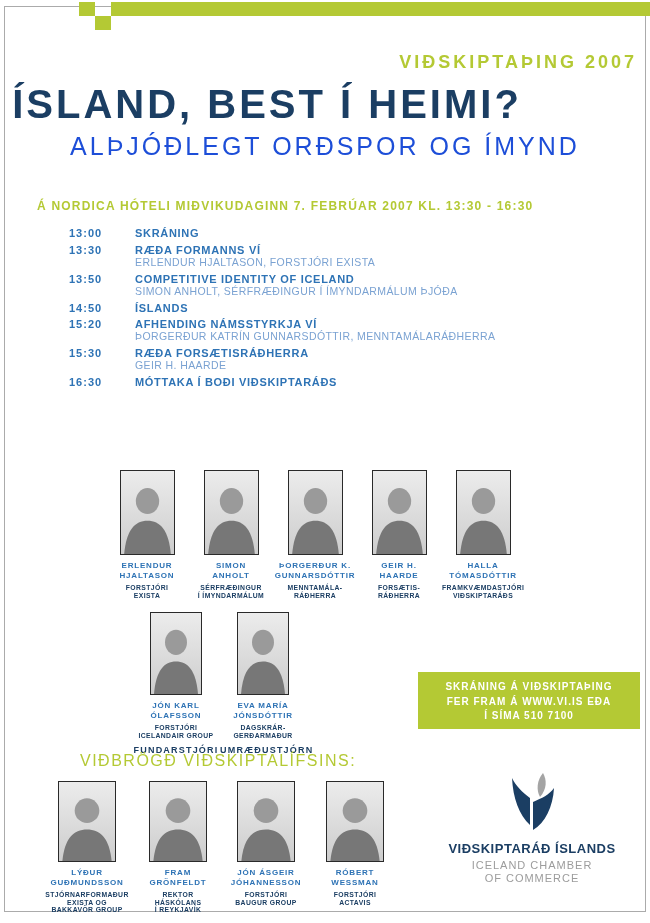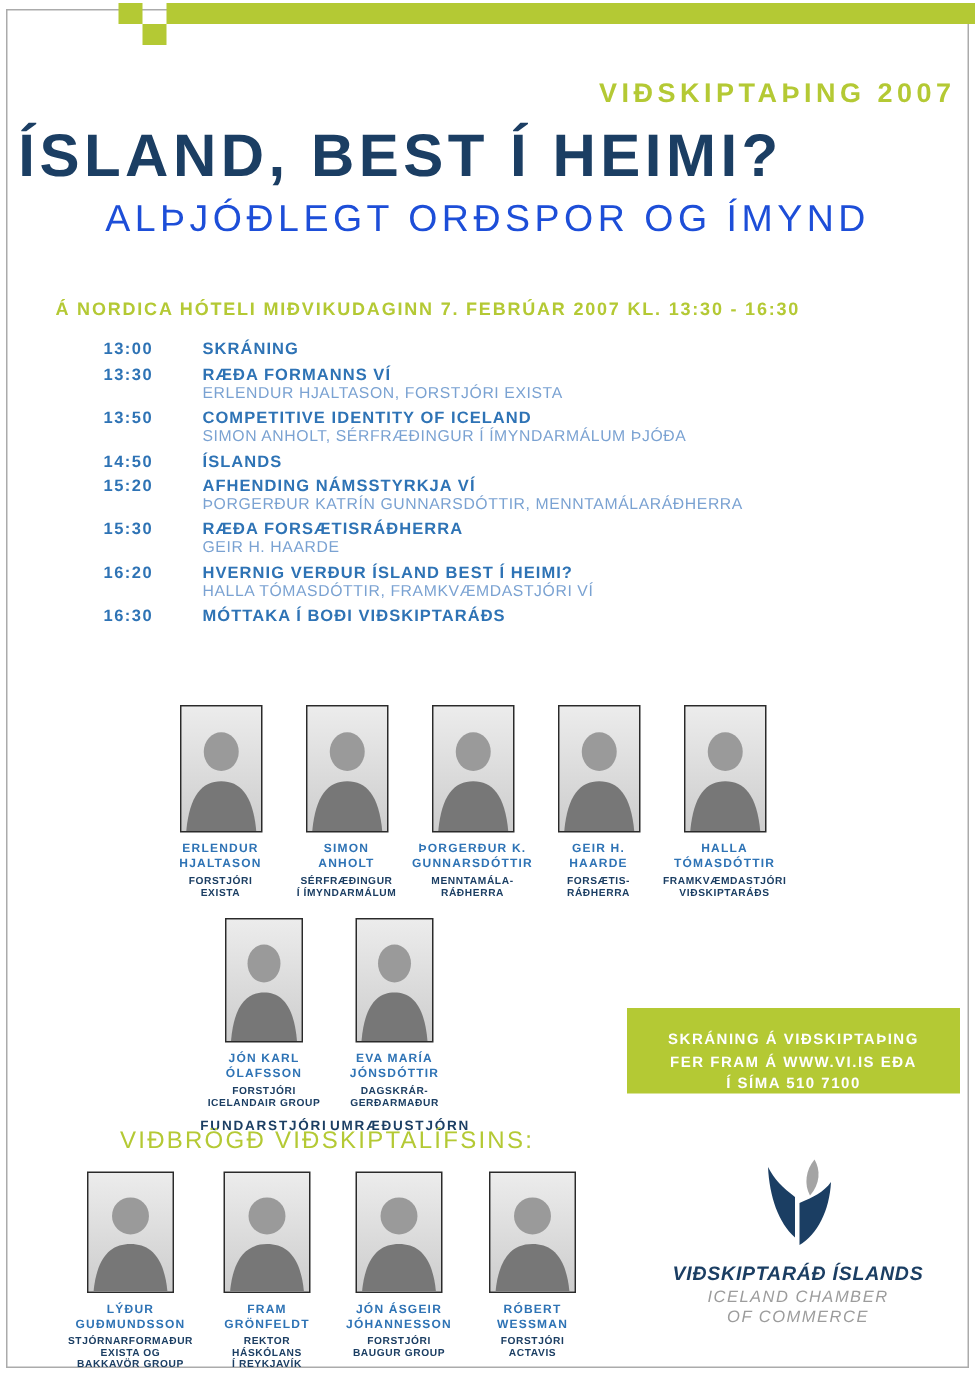--- a/index.html
+++ b/index.html
@@ -64,31 +64,31 @@
   .role { margin-top:3px; font-size:6.8px; font-weight:bold; letter-spacing:0.4px;
           color:var(--navy); line-height:7.5px; white-space:pre-line; }
   .tag  { margin-top:6px; font-size:9px; font-weight:bold; letter-spacing:1.2px;
           color:var(--navy); white-space:nowrap; }
 
   
   .regbox {
     position:absolute; left:418px; top:672px; width:222px; height:57px;
     background:var(--lime); color:#ffffff; text-align:center;
     font-size:10px; font-weight:bold; letter-spacing:1px; line-height:14.5px;
-    padding-top:15px; box-sizing:border-box; white-space:pre-line;
+    padding-top:8px; box-sizing:border-box; white-space:pre-line;
   }
 
   .panel-heading {
     position:absolute; left:80px; top:752px;
     font-size:16px; font-weight:normal; letter-spacing:1.5px; color:var(--lime);
     white-space:nowrap;
   }
 
   
-  .logo { position:absolute; left:437px; top:772px; width:190px; text-align:center;font-style:italic; }
+  .logo { position:absolute; left:437px; top:772px; width:190px; text-align:center; }
   .logo-mark { display:block; margin:0 auto; }
   .logo-name { margin-top:5px; font-size:13px; font-weight:bold; letter-spacing:0.5px;
                color:var(--navy); white-space:nowrap; }
   .logo-sub  { margin-top:3px; font-size:11px; letter-spacing:1px; color:#9c9c9c;
                line-height:13px; white-space:pre-line; }
 </style>
 </head>
 <body>
 
 <div class="poster" style="--lime:#b4c934; --navy:#1b3e63; --blue:#2e73b5; --lightblue:#7aa2d2;">
@@ -138,27 +138,20 @@
       <div>
           <div class="stitle">AFHENDING NÁMSSTYRKJA VÍ</div>
           <div class="ssub">ÞORGERÐUR KATRÍN GUNNARSDÓTTIR, MENNTAMÁLARÁÐHERRA</div>
         </div>
     </div>
     <div class="srow">
       <div class="stime">15:30</div>
       <div>
           <div class="stitle">RÆÐA FORSÆTISRÁÐHERRA</div>
           <div class="ssub">GEIR H. HAARDE</div>
-        </div>
-    </div>
-    <div class="srow">
-      <div class="stime">16:20</div>
-      <div>
-          <div class="stitle">HVERNIG VERÐUR ÍSLAND BEST Í HEIMI?</div>
-          <div class="ssub">HALLA TÓMASDÓTTIR, FRAMKVÆMDASTJÓRI VÍ</div>
         </div>
     </div>
     <div class="srow">
       <div class="stime">16:30</div>
       <div>
           <div class="stitle">MÓTTAKA Í BOÐI VIÐSKIPTARÁÐS</div>
           <div class="ssub"></div>
         </div>
     </div>
   </div>

